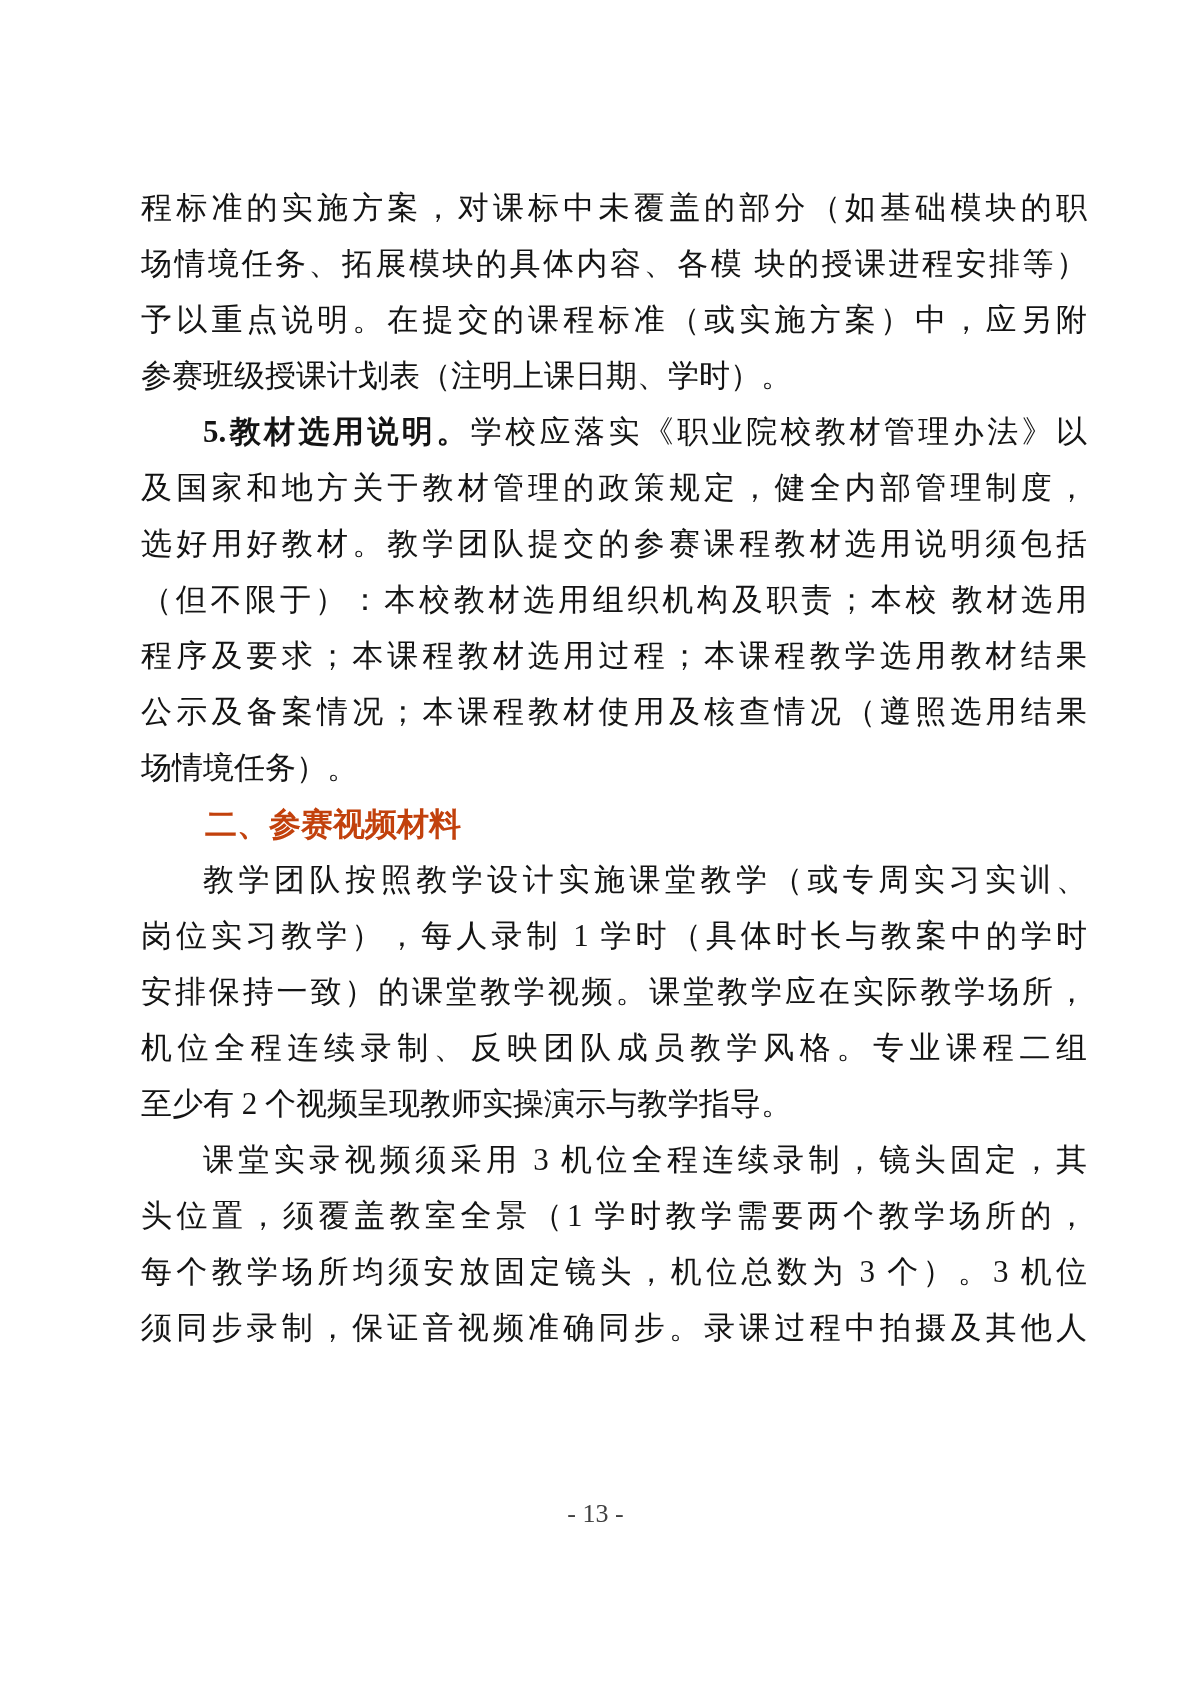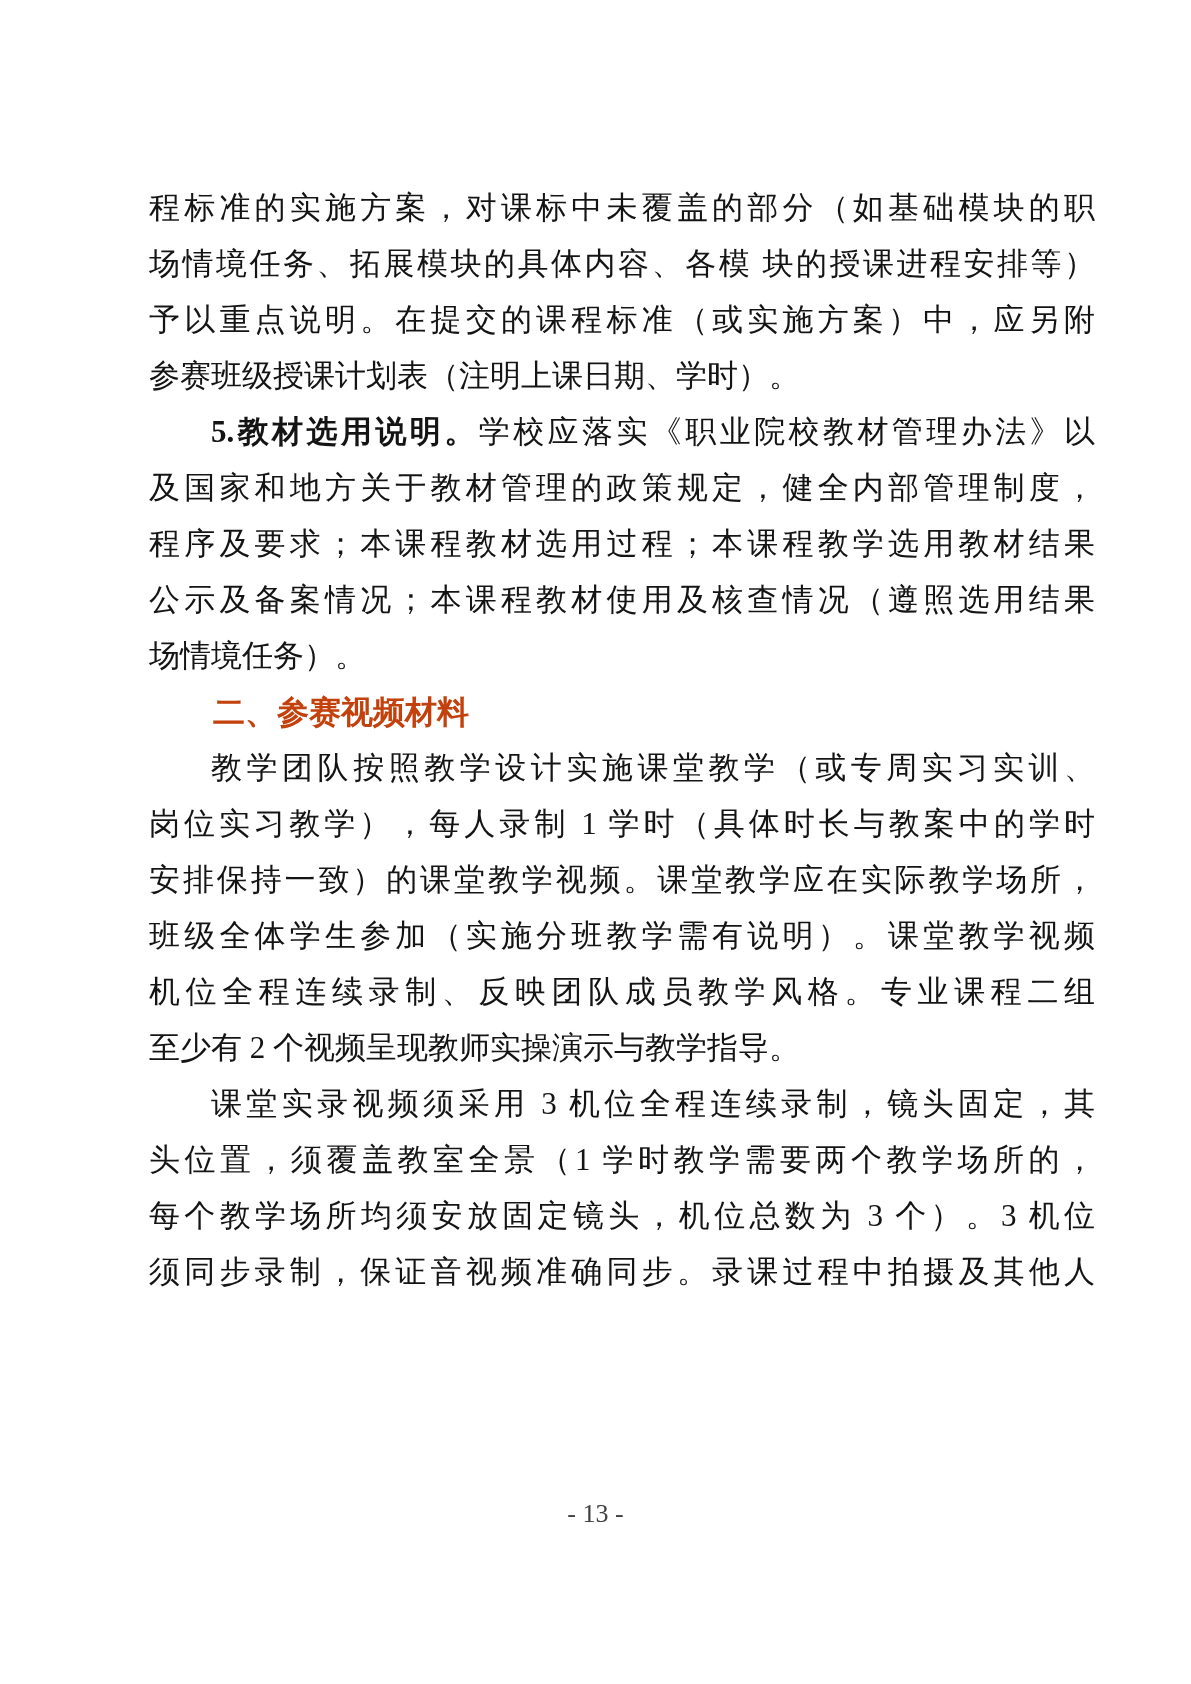--- a/index.html
+++ b/index.html
@@ -11,21 +11,21 @@
     position: relative;
     width: 1191px;
     height: 1684px;
     background: #ffffff;
     color: #111111;
     font-family: "Liberation Serif", "DejaVu Serif", serif;
     overflow: hidden;
   }
   .text-area {
     position: absolute;
-    left: 149px;
+    left: 141px;
     top: 180px;
     width: 946px;
   }
   .ln {
     height: 56px;
     line-height: 56px;
     font-size: 31px;
     text-align: justify;
     text-align-last: justify;
     text-justify: inter-character;
@@ -68,30 +68,31 @@
 <div class="page">
   <div class="text-area">
 
     <div class="ln">程标准的实施方案，对课标中未覆盖的部分（如基础模块的职</div>
     <div class="ln">场情境任务、拓展模块的具体内容、各模 块的授课进程安排等）</div>
     <div class="ln">予以重点说明。在提交的课程标准（或实施方案）中，应另附</div>
     <div class="ln last">参赛班级授课计划表（注明上课日期、学时）。</div>
 
     <div class="ln indent"><span class="bold">5.教材选用说明。</span><span>学校应落实《职业院校教材管理办法》以</span></div>
     <div class="ln">及国家和地方关于教材管理的政策规定，健全内部管理制度，</div>
+    <div class="ln">选好用好教材。教学团队提交的参赛课程教材选用说明须包括</div>
+    <div class="ln">（但不限于）：本校教材选用组织机构及职责；本校 教材选用</div>
     <div class="ln">程序及要求；本课程教材选用过程；本课程教学选用教材结果</div>
     <div class="ln">公示及备案情况；本课程教材使用及核查情况（遵照选用结果</div>
     <div class="ln last">场情境任务）。</div>
 
     <div class="ln heading indent">二、参赛视频材料</div>
 
     <div class="ln indent">教学团队按照教学设计实施课堂教学（或专周实习实训、</div>
     <div class="ln">岗位实习教学），每人录制 1 学时（具体时长与教案中的学时</div>
     <div class="ln">安排保持一致）的课堂教学视频。课堂教学应在实际教学场所，</div>
-    <div class="ln">班级全体学生参加（实施分班教学需有说明）。课堂教学视频</div>
     <div class="ln">机位全程连续录制、反映团队成员教学风格。专业课程二组</div>
     <div class="ln last">至少有 2 个视频呈现教师实操演示与教学指导。</div>
 
     <div class="ln indent">课堂实录视频须采用 3 机位全程连续录制，镜头固定，其</div>
     <div class="ln">头位置，须覆盖教室全景（1 学时教学需要两个教学场所的，</div>
     <div class="ln">每个教学场所均须安放固定镜头，机位总数为 3 个）。3 机位</div>
     <div class="ln">须同步录制，保证音视频准确同步。录课过程中拍摄及其他人</div>
 
   </div>
 

